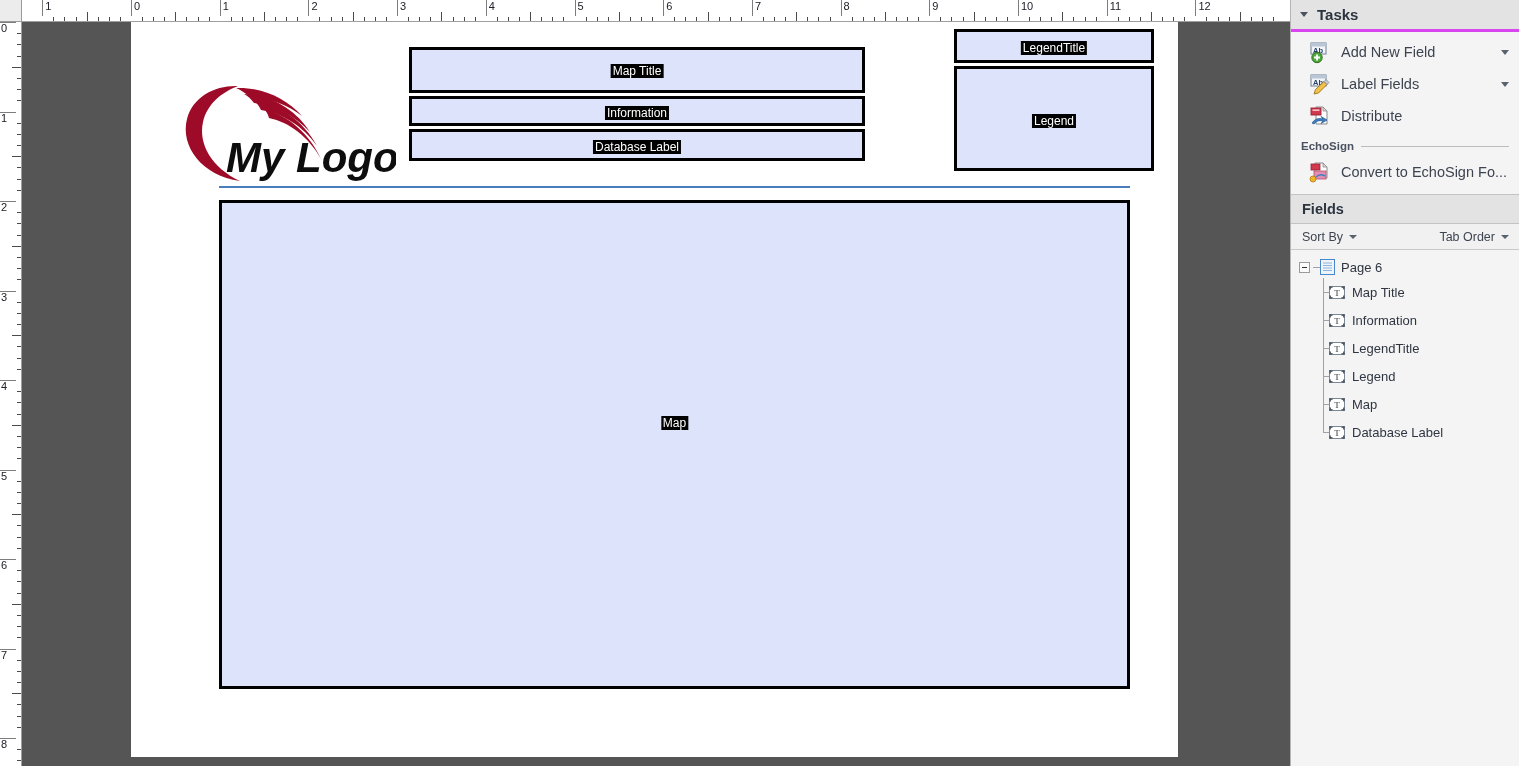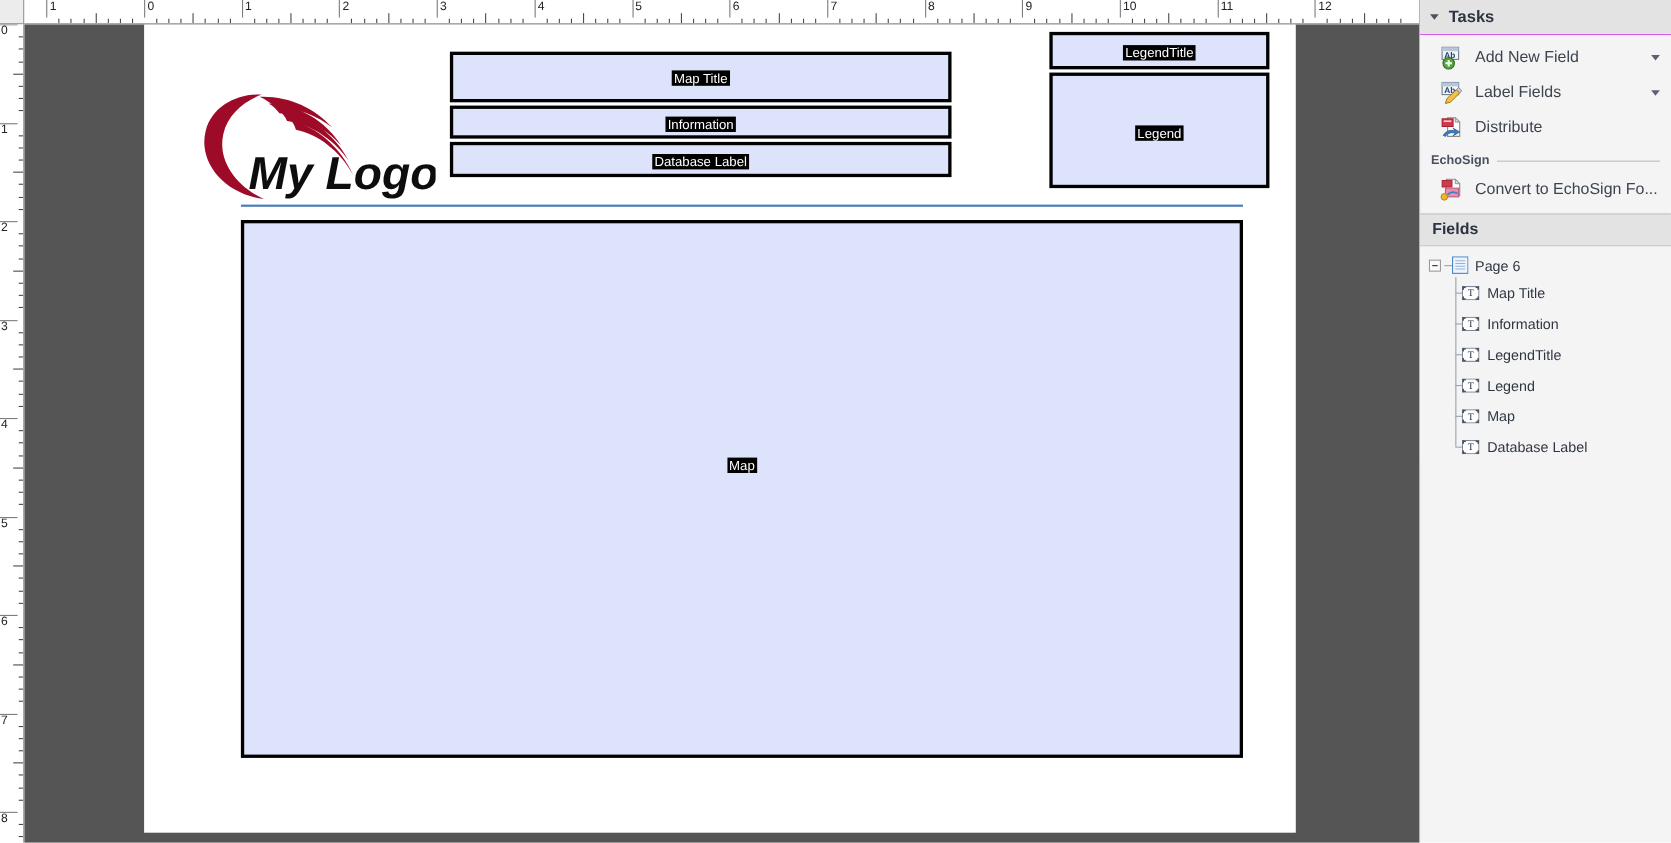--- a/index.html
+++ b/index.html
@@ -92,21 +92,21 @@
     padding-right:50px;box-sizing:border-box;
   }
 
   
   .panel{
     position:absolute;left:1290px;top:0;width:229px;height:766px;
     background:#f4f4f4;border-left:1px solid #b5b5b5;box-sizing:border-box;
     font-family:"Liberation Sans", sans-serif;
   }
   .panel-header{
-    height:32px;background:#e3e3e3;border-bottom:1px solid #d946ef;
+    height:32px;background:#e3e3e3;border-bottom:3px solid #d946ef;
     display:flex;align-items:center;padding-left:9px;box-sizing:border-box;
   }
   .panel-header .caret{
     width:0;height:0;border-left:4.5px solid transparent;border-right:4.5px solid transparent;
     border-top:5px solid #4b5360;margin-right:9px;
   }
   .panel-header .ptitle{font-size:15px;font-weight:bold;color:#2c3440;}
 
   .tasks-list{padding-top:4px;background:#f4f4f4;}
   .task-row{
@@ -480,20 +480,30 @@
           <circle cx="4" cy="18" r="3" fill="#f0b429" stroke="#b07f12" stroke-width="0.8"></circle>
         </svg>
       </span>
       <span class="task-label">Convert to EchoSign Fo...</span>
     </div>
 
     <div class="panel-subheader">
       <span class="ptitle">Fields</span>
     </div>
 
+    <div class="sortbar">
+      <span class="sb-item">
+        <span>Sort By</span>
+        <span class="caret"></span>
+      </span>
+      <span class="sb-item">
+        <span>Tab Order</span>
+        <span class="caret"></span>
+      </span>
+    </div>
 
     <div class="tree">
       <div class="tree-root">
         <span class="expander"></span>
         <span class="tree-connector"></span>
         <span class="pg-icon">
           <svg width="15" height="16" viewBox="0 0 15 16" xmlns="http://www.w3.org/2000/svg">
             <rect x="0.5" y="0.5" width="14" height="15" fill="#eef4fc" stroke="#4a86c8" stroke-width="1"></rect>
             <g stroke="#8fb4dc" stroke-width="1">
               <line x1="3" y1="4" x2="12" y2="4"></line>

